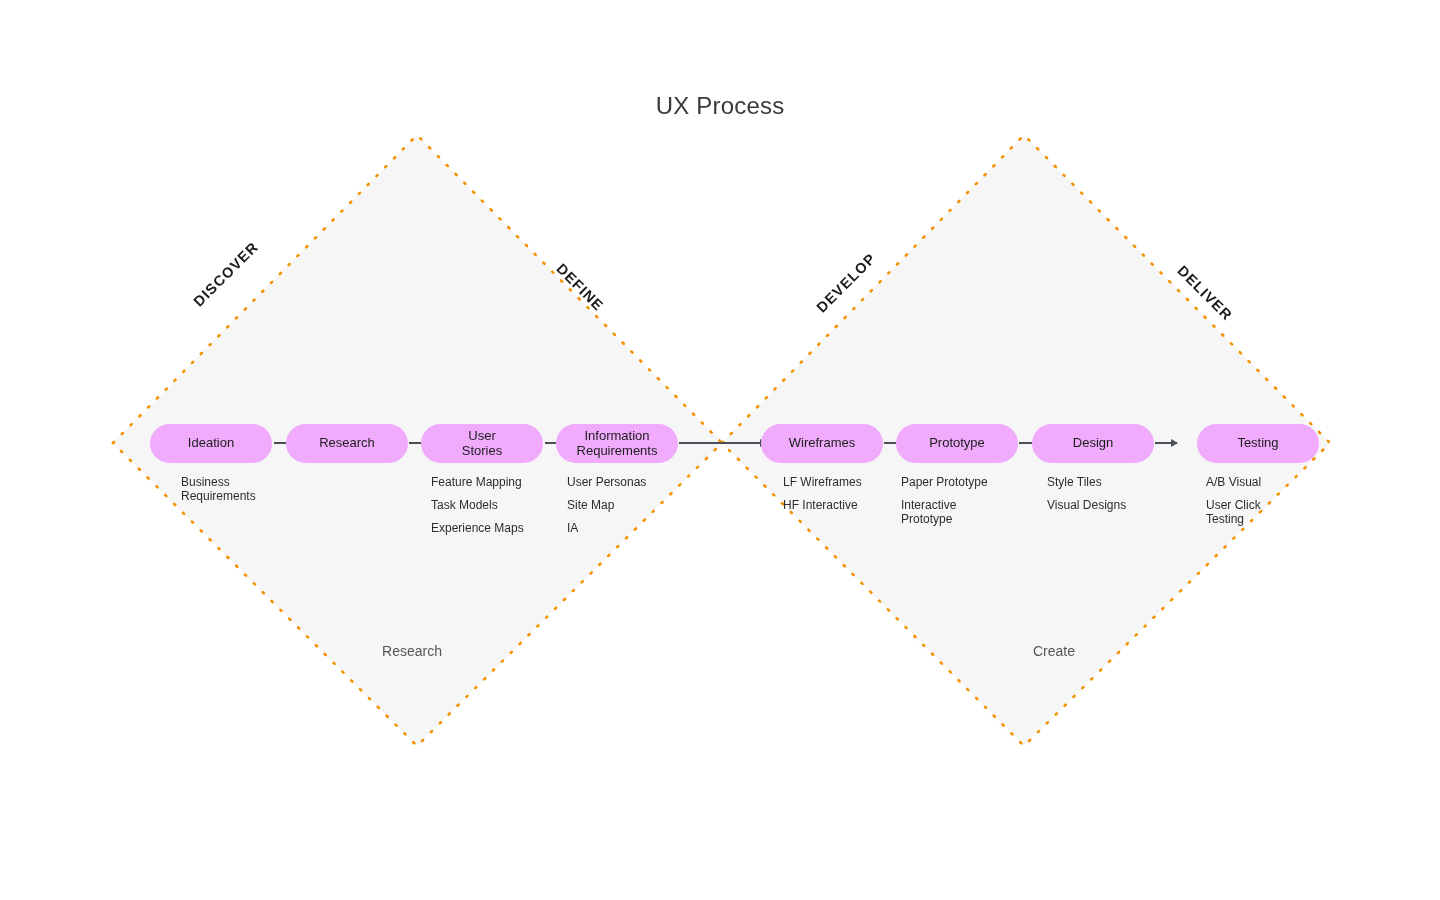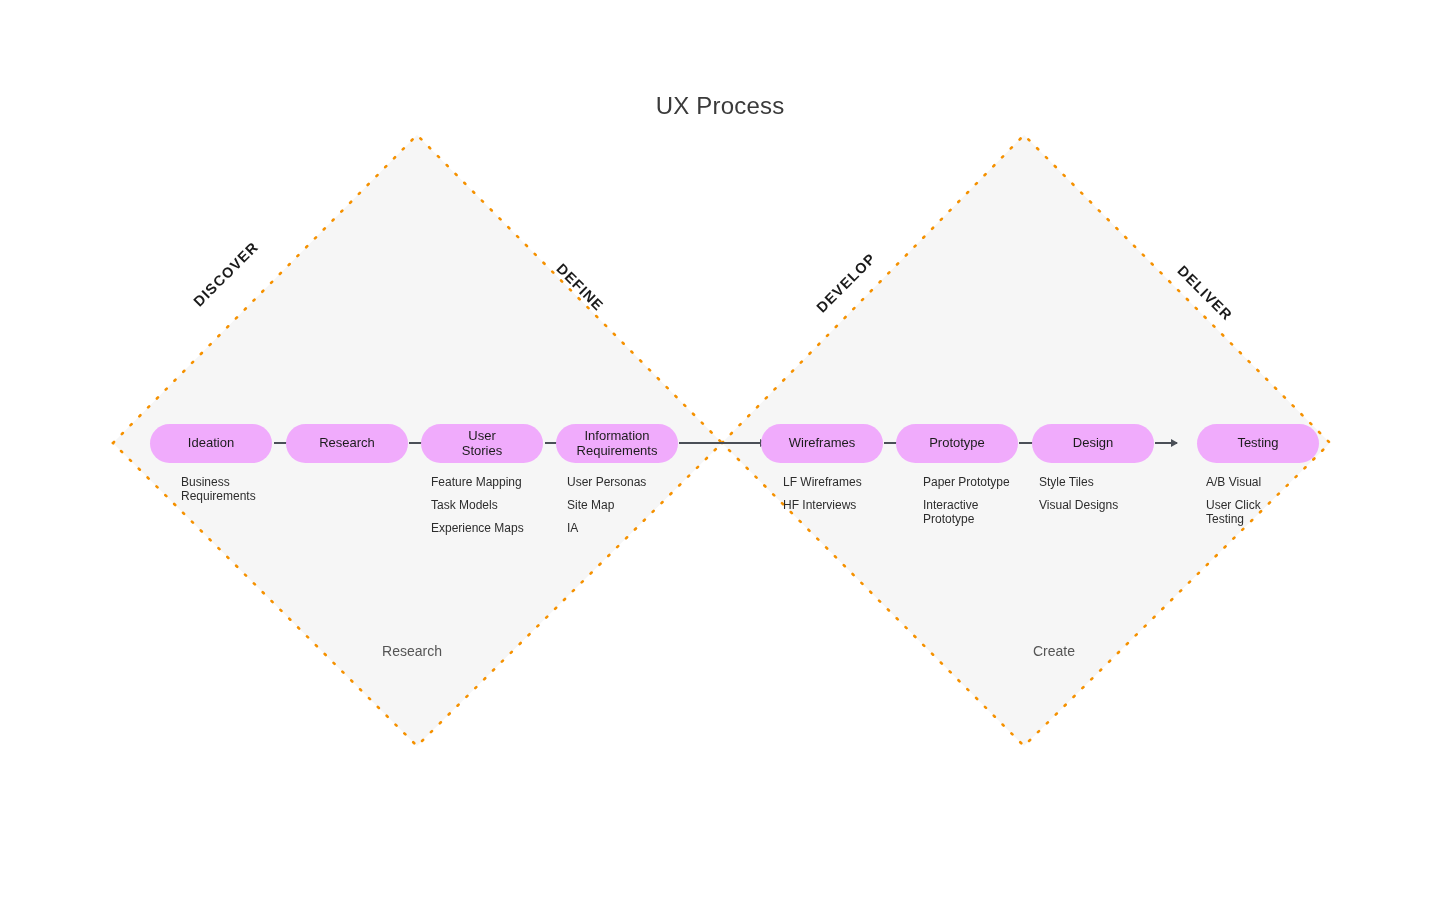--- a/index.html
+++ b/index.html
@@ -188,40 +188,40 @@
       <div class="subitem">IA</div>
     </div>
   </div>
 
   <div class="stage" style="left:761px;">
     <div class="pill">
       <span>Wireframes</span>
     </div>
     <div class="sublist" style="margin-left:22px; width:130px;">
       <div class="subitem">LF Wireframes</div>
-      <div class="subitem">HF Interviews</div>
+      <div class="subitem">HF Interactive</div>
     </div>
   </div>
 
   <div class="stage" style="left:896px;">
     <div class="pill">
       <span>Prototype</span>
     </div>
-    <div class="sublist" style="margin-left:27px; width:130px;">
+    <div class="sublist" style="margin-left:5px; width:130px;">
       <div class="subitem">Paper Prototype</div>
       <div class="subitem">Interactive
 Prototype</div>
     </div>
   </div>
 
   <div class="stage" style="left:1032px;">
     <div class="pill">
       <span>Design</span>
     </div>
-    <div class="sublist" style="margin-left:7px; width:130px;">
+    <div class="sublist" style="margin-left:15px; width:130px;">
       <div class="subitem">Style Tiles</div>
       <div class="subitem">Visual Designs</div>
     </div>
   </div>
 
   <div class="stage" style="left:1197px;">
     <div class="pill">
       <span>Testing</span>
     </div>
     <div class="sublist" style="margin-left:9px; width:130px;">

